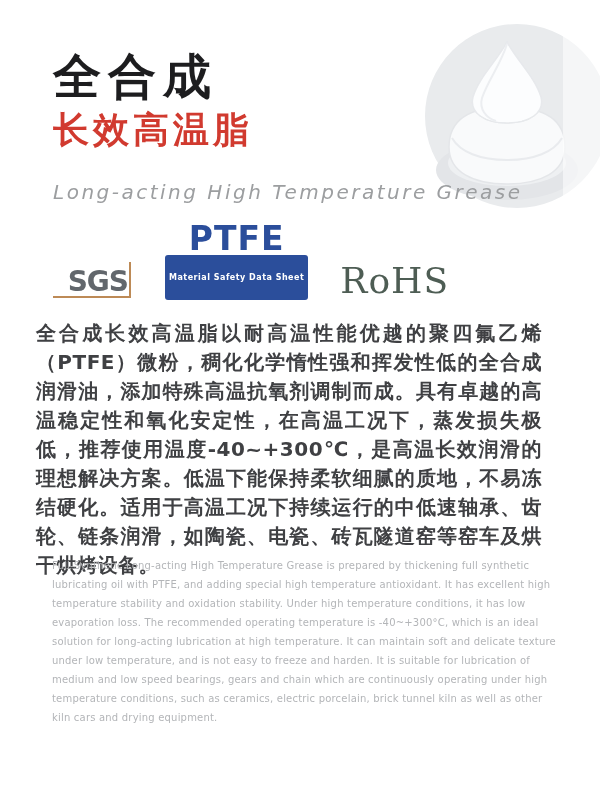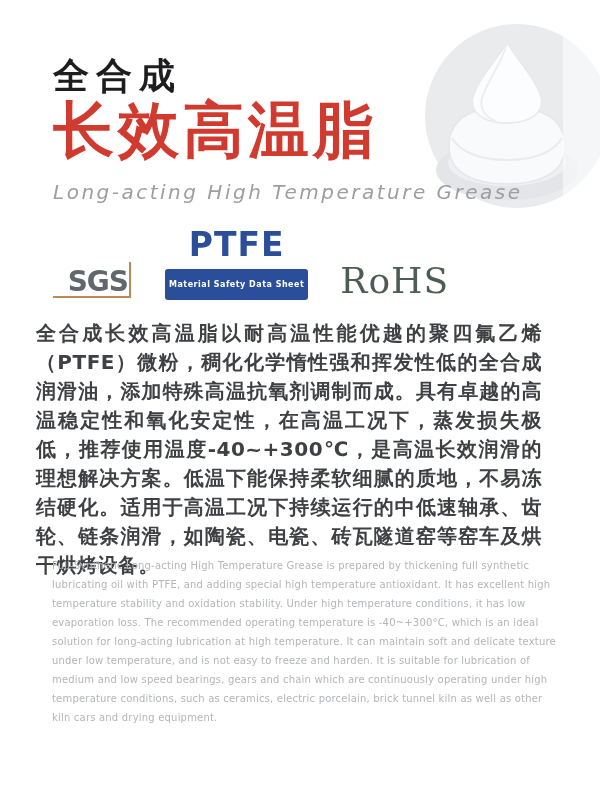--- a/index.html
+++ b/index.html
@@ -13,25 +13,25 @@
     background:var(--photo-circle,#e9ebed);
   }
   .dollop{position:absolute;left:430px;top:34px;width:152px;height:172px;}
   .photo-fade{
     position:absolute;left:563px;top:0;width:37px;height:245px;
     background:rgba(255,255,255,0.55);
   }
   
   .t-black{
     position:absolute;left:53px;top:50px;margin:0;
-    font-size:36px;font-weight:600;color:#1d1d1f;letter-spacing:7px;line-height:52px;
+    font-size:48px;font-weight:600;color:#1d1d1f;letter-spacing:7px;line-height:52px;
   }
   .t-red{
     position:absolute;left:53px;top:103px;margin:0;
-    font-size:61px;font-weight:800;color:var(--accent-red,#d13a2f);letter-spacing:4px;line-height:54px;
+    font-size:36px;font-weight:800;color:var(--accent-red,#d13a2f);letter-spacing:4px;line-height:54px;
   }
   .subtitle{position:absolute;left:53px;top:179px;margin:0;}
   .subtitle span{
     display:block;font-style:italic;color:var(--subtitle-gray,#9c9ea0);
     font-size:20px;line-height:26px;letter-spacing:2.5px;font-weight:500;
   }
   
   .certs{
     position:absolute;left:53px;top:256px;height:46px;
     display:flex;align-items:flex-end;gap:32px;
@@ -44,21 +44,21 @@
   .sgs-underline{position:absolute;left:0;right:2px;bottom:4px;height:2px;background:var(--sgs-orange,#bd8a56);}
   .sgs-vline{position:absolute;right:2px;top:2px;bottom:4px;width:2px;background:var(--sgs-orange,#bd8a56);}
   .msds{position:relative;text-align:center;margin-bottom:2px;}
   .msds-text{
     display:block;font-size:33px;font-weight:800;color:var(--msds-blue,#2b4e9b);
     line-height:30px;letter-spacing:1px;
   }
   .msds-bar{
     display:block;background:var(--msds-blue,#2b4e9b);color:#ffffff;
     font-size:8px;font-weight:600;letter-spacing:0.5px;
-    border-radius:3px;padding:11px 4px;margin-top:9px;white-space:nowrap;
+    border-radius:3px;padding:18px 4px;margin-top:1px;white-space:nowrap;
   }
   .rohs{margin-bottom:2px;}
   .rohs-text{
     font-family:"DejaVu Serif","Liberation Serif",serif;
     font-size:36px;color:var(--rohs-green,#4e5d54);letter-spacing:1px;line-height:38px;
   }
   
   .desc-cn{
     position:absolute;left:36px;top:319px;width:506px;margin:0;
     font-size:20px;line-height:29px;color:var(--body-text,#3f4043);

